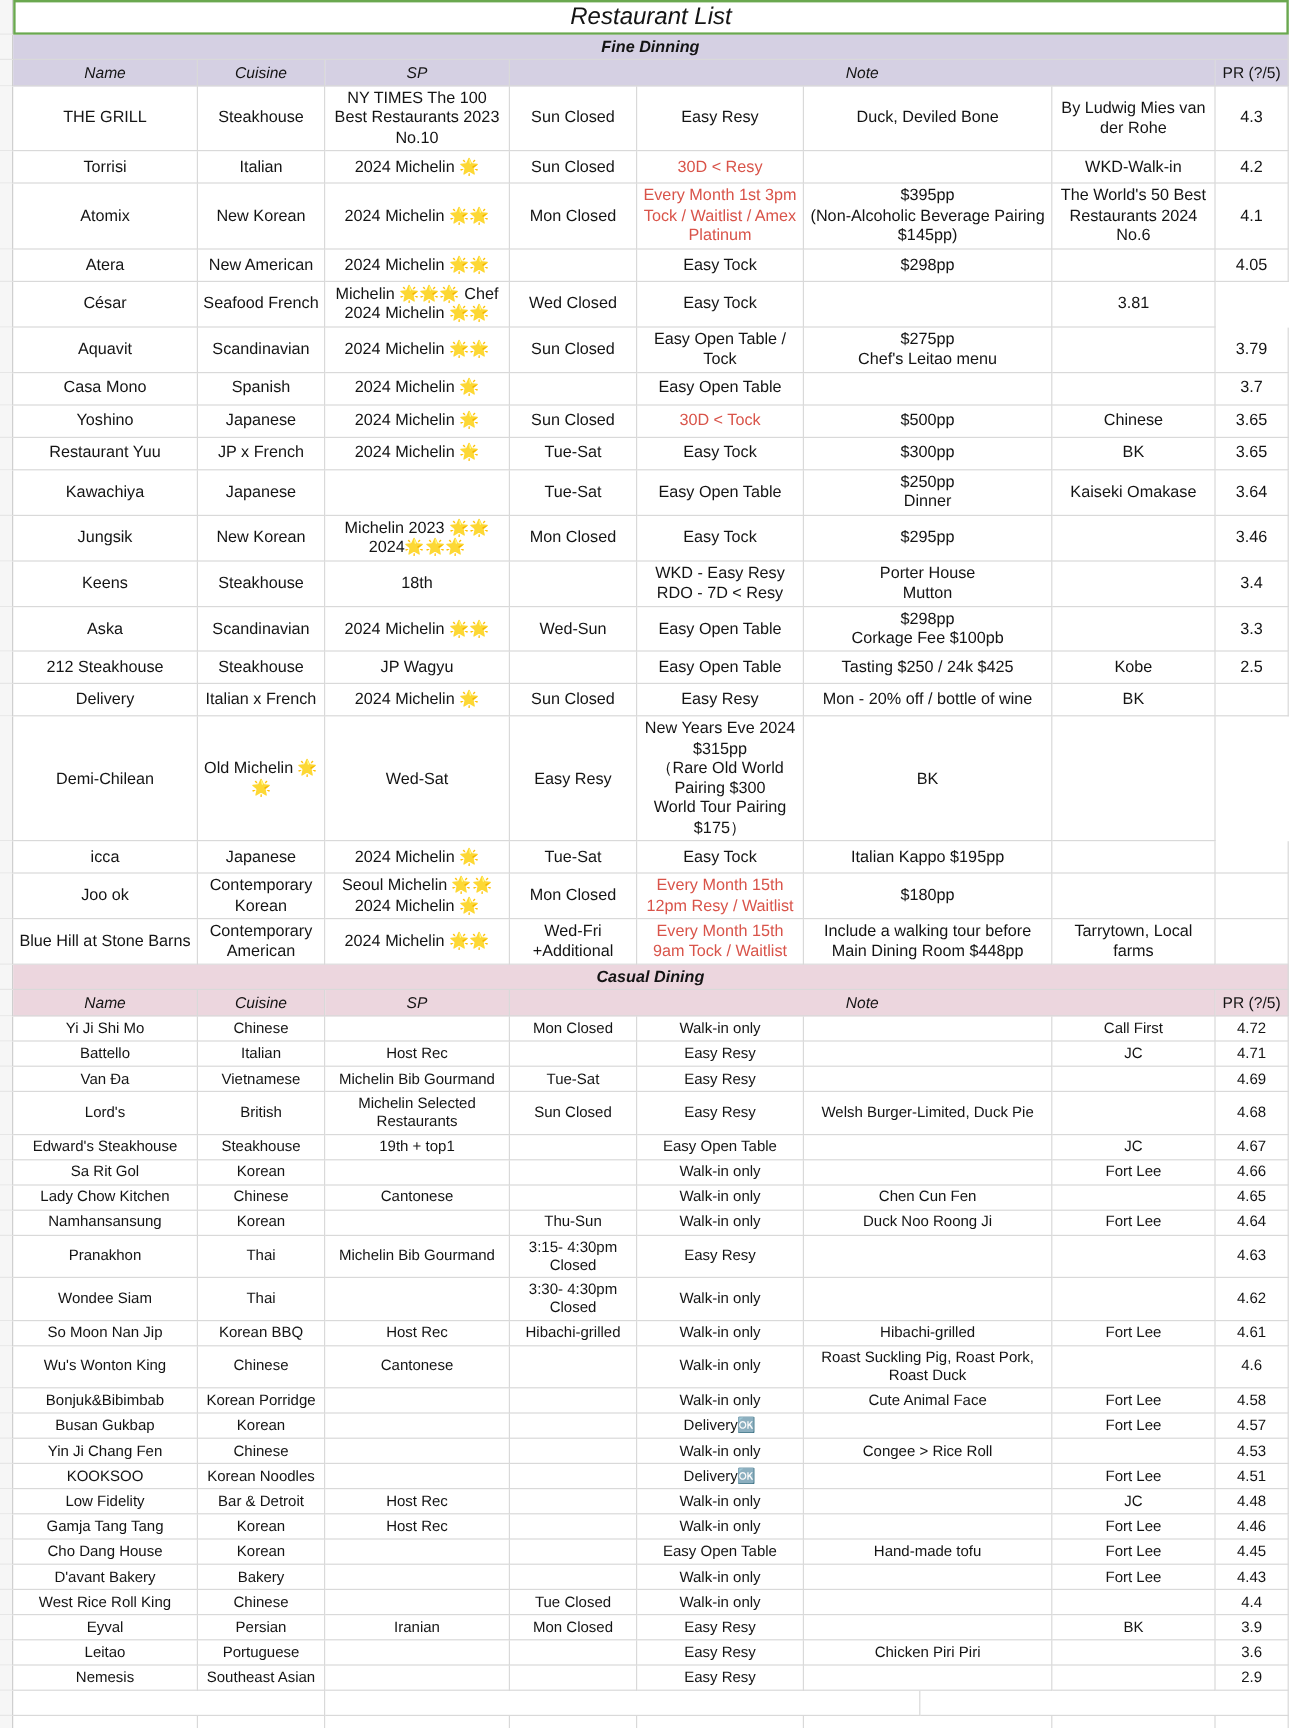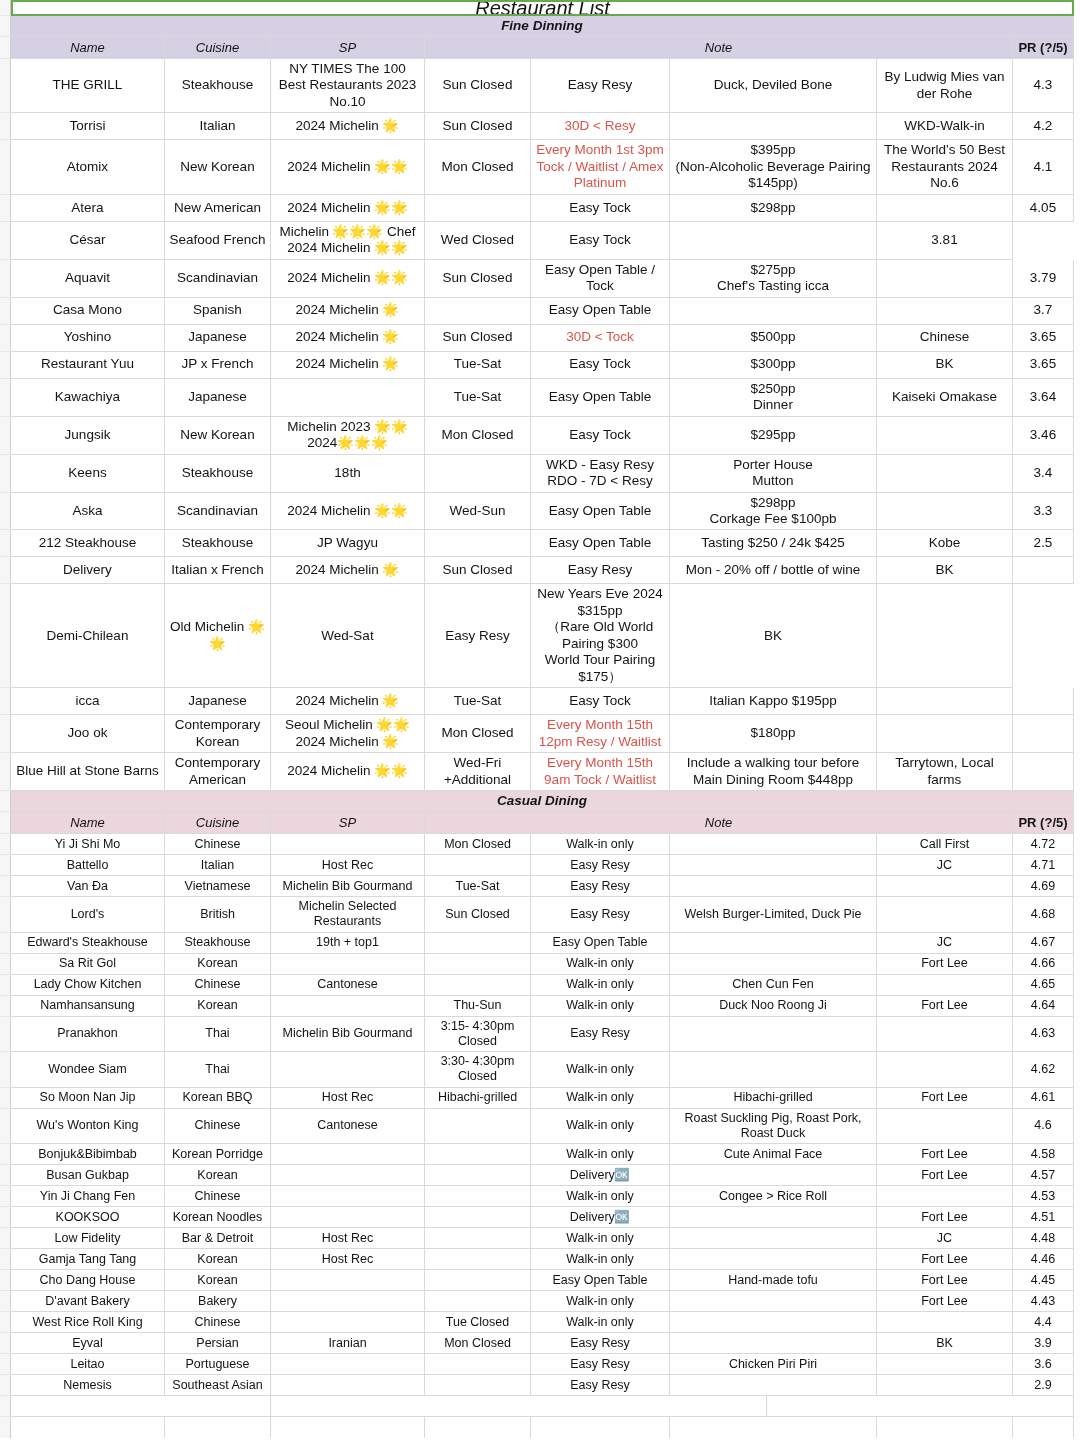--- a/index.html
+++ b/index.html
@@ -20,35 +20,35 @@
     display:flex;align-items:center;justify-content:center;
     text-align:center;white-space:pre-line;
     padding:2px 3px;line-height:1.22;
     overflow:hidden;
   }
   .gutter{
     background:#f6f6f6;
     border-right:1px solid #cfcfcf;
     border-bottom:1px solid #e6e6e6;
   }
-  .title-row{height:16px;}
+  .title-row{height:29px;}
   .title-cell{
     grid-column:span 8;
     border:2px solid var(--green,#6aa84f);
     font-style:italic;font-size:20px;
     background:#fff;
   }
   .band-cell{
     grid-column:span 8;
     font-weight:bold;font-style:italic;font-size:13.5px;
   }
   .band{height:21px;}
   .hdr{height:22px;}
   .hdr .cell{font-style:italic;font-size:13px;}
-  .hdr .hdr-pr{font-style:normal;font-weight:bold;}
+  .hdr .hdr-pr{font-style:normal;font-weight:normal;}
   .purple{background:var(--purple,#d5d0e3);}
   .pink{background:var(--pink,#ecd6de);}
   .fine .cell{font-size:13.5px;min-height:27px;}
   .casual .cell{font-size:12.5px;min-height:21px;}
   .red{color:var(--red,#d9544a);}
   .span4{grid-column:span 4;}
   .fm{
     display:grid;grid-template-columns:11px 260px 496px 307px;
     flex:0 0 auto;height:21px;
   }
@@ -142,21 +142,21 @@
       </div>
       <div class="row fine">
         <div class="gutter"></div>
         <div class="cell">Aquavit</div>
         <div class="cell">Scandinavian</div>
         <div class="cell">2024 Michelin 🌟🌟</div>
         <div class="cell">Sun Closed</div>
         <div class="cell">Easy Open Table /
 Tock</div>
         <div class="cell">$275pp
-Chef's Tasting icca</div>
+Chef's Leitao menu</div>
         <div class="cell"></div>
         <div class="cell">3.79</div>
       </div>
       <div class="row fine">
         <div class="gutter"></div>
         <div class="cell">Casa Mono</div>
         <div class="cell">Spanish</div>
         <div class="cell">2024 Michelin 🌟</div>
         <div class="cell"></div>
         <div class="cell">Easy Open Table</div>

